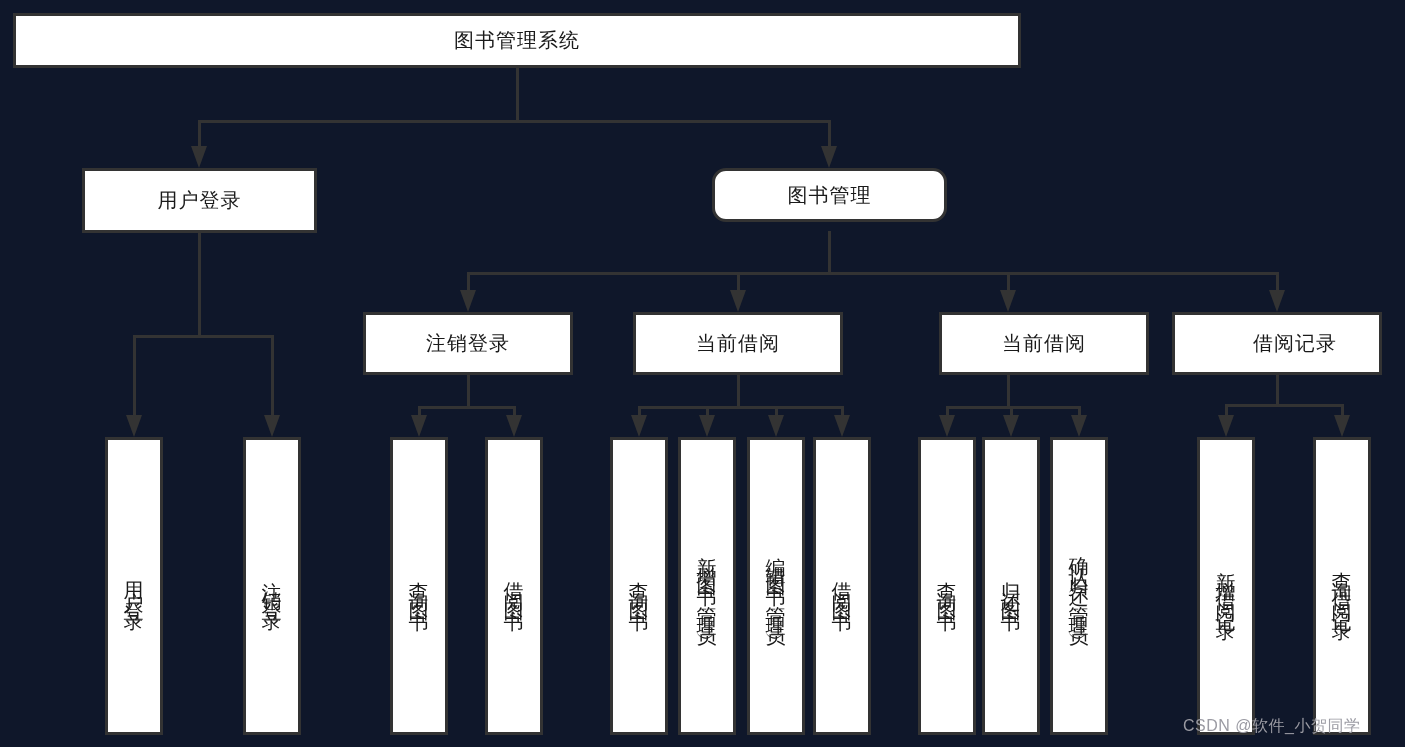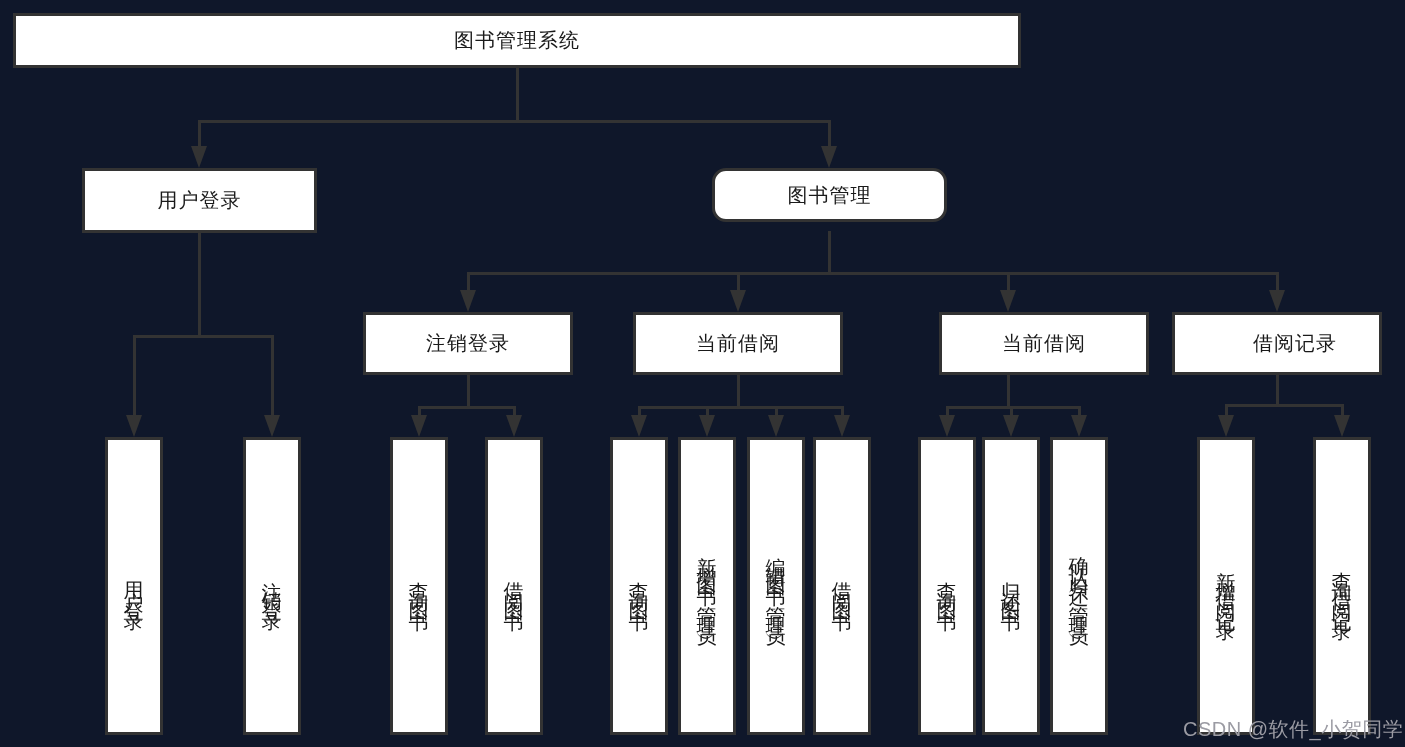--- a/index.html
+++ b/index.html
@@ -18,21 +18,21 @@
   }
   .hline{position:absolute;background:#333333;height:3px;z-index:1;}
   .vline{position:absolute;background:#333333;width:3px;z-index:1;}
   .arrow{
     position:absolute;width:0;height:0;z-index:1;
     border-left:8px solid transparent;border-right:8px solid transparent;
     border-top:22px solid #333333;
   }
   .watermark{
     position:absolute;left:1183px;top:716px;z-index:3;
-    font-size:20px;color:#9b9ba3;white-space:nowrap;letter-spacing:0.5px;
+    font-size:16px;color:#9b9ba3;white-space:nowrap;letter-spacing:0.5px;
   }
 </style>
 </head>
 <body>
 
 <div class="canvas">
 
   <div class="box hbox" style="left:13px;top:13px;width:1008px;height:55px;">
     <span>图书管理系统</span>
   </div>

